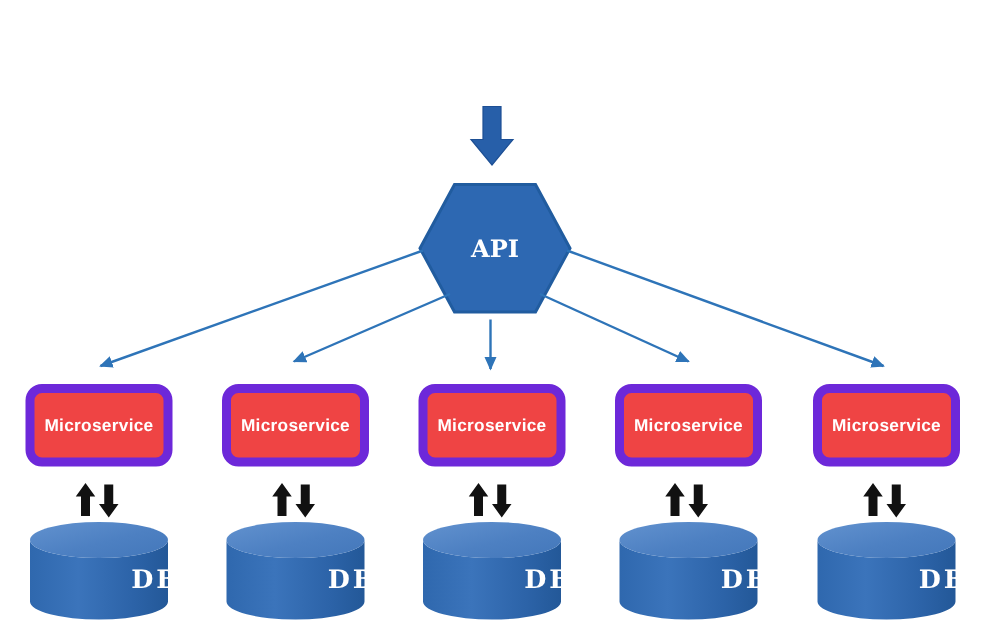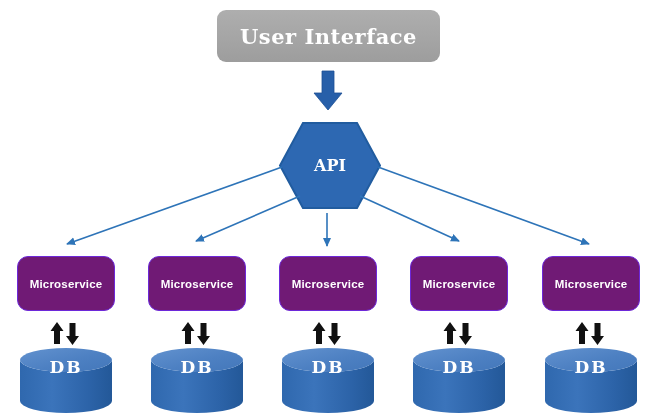--- a/index.html
+++ b/index.html
@@ -44,36 +44,37 @@
     width: 100px; height: 85px;
     flex-direction: row;
     font-family: "DejaVu Serif", "Liberation Serif", serif;
     font-weight: bold;
     font-size: 16px;
     line-height: 21px;
   }
   .ms-box {
     top: 256px;
     width: 98px; height: 55px;
-    background: #701a75;
-    border: 1px solid #6d28d9;
+    background: #ef4444;
+    border: 6px solid #6d28d9;
     box-sizing: border-box;
     border-radius: 11px;
     font-family: "Liberation Sans", sans-serif;
     font-weight: bold;
     font-size: 11.5px;
     letter-spacing: 0.2px;
   }
   .db-label {
-    top: 354px;
+    top: 374px;
     width: 92px; height: 26px;
     font-family: "DejaVu Serif", "Liberation Serif", serif;
     font-weight: bold;
     font-size: 17px;
     letter-spacing: 2px;
+    padding-left: 38px;
   }
   .c1 { left: 17px; }
   .c2 { left: 148px; }
   .c3 { left: 279px; }
   .c4 { left: 410px; }
   .c5 { left: 542px; }
   .d1 { left: 20px; }
   .d2 { left: 151px; }
   .d3 { left: 282px; }
   .d4 { left: 413px; }
@@ -149,23 +150,20 @@
         <path fill="url(#cylBody)" d="M413,360 V401 A46,12 0 0 0 505,401 V360 A46,12 0 0 1 413,360 Z"></path>
         <ellipse cx="459" cy="360" rx="46" ry="12" fill="url(#cylTop)"></ellipse>
       </g>
       <g>
         <path fill="url(#cylBody)" d="M545,360 V401 A46,12 0 0 0 637,401 V360 A46,12 0 0 1 545,360 Z"></path>
         <ellipse cx="591" cy="360" rx="46" ry="12" fill="url(#cylTop)"></ellipse>
       </g>
     </g>
   </svg>
 
-  <div class="node-label ui-box">
-    <span>User Interface</span>
-  </div>
 
   <div class="node-label gw-label">
     <span>API</span>
   </div>
 
   <div class="node-label ms-box c1">
     <span>Microservice</span>
   </div>
   <div class="node-label ms-box c2">
     <span>Microservice</span>

